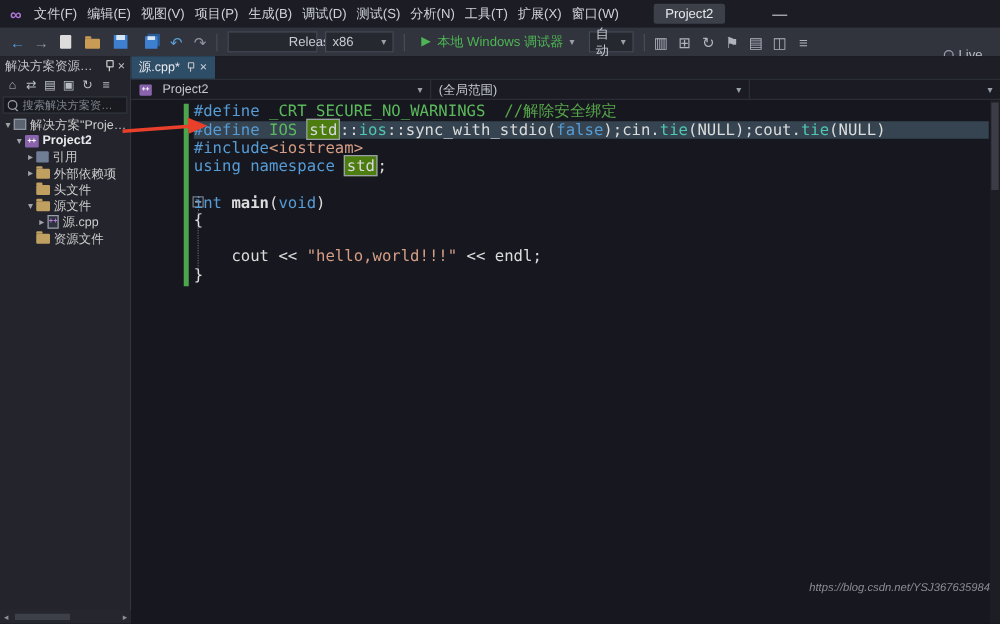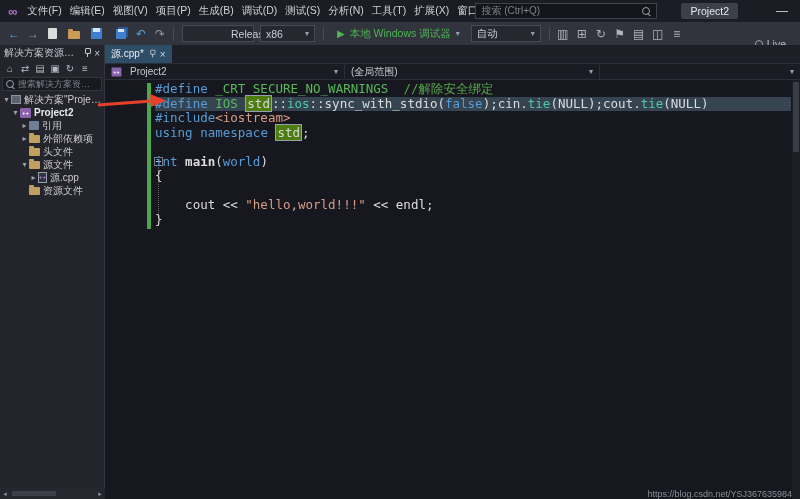--- a/index.html
+++ b/index.html
@@ -35,21 +35,21 @@
   .shape-folder { width:12px; height:8px; background:#c89c55; border-radius:1px; margin-top:2px; }
   .shape-folder::before { content:""; position:absolute; top:-2px; left:0; width:5px; height:2px;
                           background:#c89c55; border-radius:1px 1px 0 0; }
   .shape-save { width:11px; height:11px; background:#3f7fd0; }
   .shape-save::before { content:""; position:absolute; left:2px; top:0; right:2px; height:4px; background:#d7e6f7; }
   .shape-save-all { width:10px; height:10px; background:#3f7fd0; box-shadow:2px -2px 0 0 #2a5a94; margin-left:7px; }
   .shape-save-all::before { content:""; position:absolute; left:2px; top:0; right:2px; height:3px; background:#d7e6f7; }
   .tb-sep { width:1px; height:14px; background:#474b56; margin:0 5px; flex:none; }
   .combo { height:17px; background:#262830; border:1px solid #454a57; color:#c9ccd4; font-size:10.5px;
            display:flex; align-items:center; padding:0 5px; gap:4px; margin:0 3px; justify-content:space-between; }
-  .w58 { width:72px;padding-left:48px; } .w46 { width:55px; } .w56 { width:70px;align-items:center; }
+  .w58 { width:72px;padding-left:48px; } .w46 { width:55px; } .w56 { width:36px;align-items:center; }
   .caret { color:#9aa0ab; font-size:8px; }
   .run-btn { display:flex; align-items:center; gap:5px; color:var(--run); font-size:10.5px;
              padding:0 6px; height:17px; margin:0 2px; white-space:nowrap; }
   .play { color:var(--run); font-size:10px; }
   .live { margin-left:auto; margin-right:14px; color:#b9bec7; font-size:10.5px;
           display:flex; align-items:center; gap:4px;margin-top:20px; }
   .share-dot { width:8px; height:8px; border:1px solid #9aa0ab; border-radius:50%; display:inline-block; }
 
   
   .sidebar { position:absolute; left:0; top:45px; width:105px; height:443px; background:#23242c;
@@ -116,21 +116,21 @@
   .tk-pp, .tk-kw { color:var(--kw); }
   .tk-mac { color:var(--mac); }
   .tk-com { color:var(--com); }
   .tk-str { color:var(--str); }
   .tk-pl  { color:var(--pl); }
   .tk-cls, .tk-fn { color:var(--cls); }
   .tk-fnd { color:var(--pl); font-weight:bold; }
   .tk-ref { color:#d6d9de; background:#4d7c0f; border:1px solid #9aa0ab; padding:0 1px; }
   .vscroll { position:absolute; right:0; top:0; bottom:0; width:8px; background:#1d1e25; }
   .vthumb { margin:2px 1px 0 1px; height:70px; background:#3a3d46; }
-  .watermark { position:absolute; right:8px; bottom:0; color:#8a8d95; font-size:9px; }
+  .watermark { position:absolute; right:8px; bottom:24px; color:#8a8d95; font-size:9px;font-style:italic; }
   .red-arrow { position:absolute; left:96px; top:92px; z-index:40; }
 </style>
 </head>
 <body>
 
 <div class="screen">
 
   <div class="menubar">
     <span class="vs-logo">∞</span>
     <div class="menu-items">
@@ -139,24 +139,20 @@
         <div class="menu-item">视图(V)</div>
         <div class="menu-item">项目(P)</div>
         <div class="menu-item">生成(B)</div>
         <div class="menu-item">调试(D)</div>
         <div class="menu-item">测试(S)</div>
         <div class="menu-item">分析(N)</div>
         <div class="menu-item">工具(T)</div>
         <div class="menu-item">扩展(X)</div>
         <div class="menu-item">窗口(W)</div>
       </div>
-    <div class="quick-search">
-      <span>搜索 (Ctrl+Q)</span>
-      <span class="magnifier"></span>
-    </div>
     <div class="win-title">Project2</div>
     <div class="win-min">—</div>
   </div>
 
   <div class="toolbar">
     <div class="tb-left">
         <span class="tb-icon" style="color: rgb(90, 159, 212);">←</span>
         <span class="tb-icon" style="color: rgb(144, 151, 163);">→</span>
         <span class="tb-shape shape-doc"></span>
         <span class="tb-shape shape-folder"></span>
@@ -293,21 +289,21 @@
     <div class="editor">
       <div class="change-bar"></div>
       <div class="fold-box"></div>
       <div class="fold-line"></div>
       <div class="code-lines">
           <div class="code-line"><span class="tk-pp">#define</span><span class="tk-pl"> </span><span class="tk-mac">_CRT_SECURE_NO_WARNINGS</span><span class="tk-pl">  </span><span class="tk-com">//解除安全绑定</span></div>
           <div class="code-line hl"><span class="tk-pp">#define</span><span class="tk-pl"> </span><span class="tk-mac">IOS</span><span class="tk-pl"> </span><span class="tk-ref">std</span><span class="tk-pl">::</span><span class="tk-cls">ios</span><span class="tk-pl">::sync_with_stdio(</span><span class="tk-kw">false</span><span class="tk-pl">);cin.</span><span class="tk-fn">tie</span><span class="tk-pl">(NULL);cout.</span><span class="tk-fn">tie</span><span class="tk-pl">(NULL)</span></div>
           <div class="code-line"><span class="tk-pp">#include</span><span class="tk-str">&lt;iostream&gt;</span></div>
           <div class="code-line"><span class="tk-kw">using</span><span class="tk-pl"> </span><span class="tk-kw">namespace</span><span class="tk-pl"> </span><span class="tk-ref">std</span><span class="tk-pl">;</span></div>
           <div class="code-line"></div>
-          <div class="code-line"><span class="tk-kw">int</span><span class="tk-pl"> </span><span class="tk-fnd">main</span><span class="tk-pl">(</span><span class="tk-kw">world</span><span class="tk-pl">)</span></div>
+          <div class="code-line"><span class="tk-kw">int</span><span class="tk-pl"> </span><span class="tk-fnd">main</span><span class="tk-pl">(</span><span class="tk-kw">void</span><span class="tk-pl">)</span></div>
           <div class="code-line"><span class="tk-pl">{</span></div>
           <div class="code-line"></div>
           <div class="code-line"><span class="tk-pl">    cout &lt;&lt; </span><span class="tk-str">"hello,world!!!"</span><span class="tk-pl"> &lt;&lt; endl;</span></div>
           <div class="code-line"><span class="tk-pl">}</span></div>
         </div>
       <div class="vscroll">
         <div class="vthumb"></div>
       </div>
     </div>
     <div class="watermark">https://blog.csdn.net/YSJ367635984</div>

